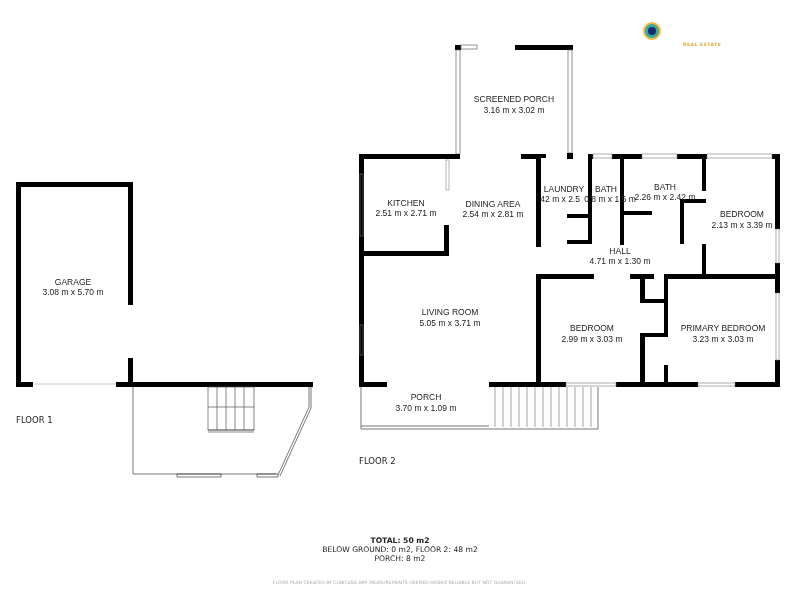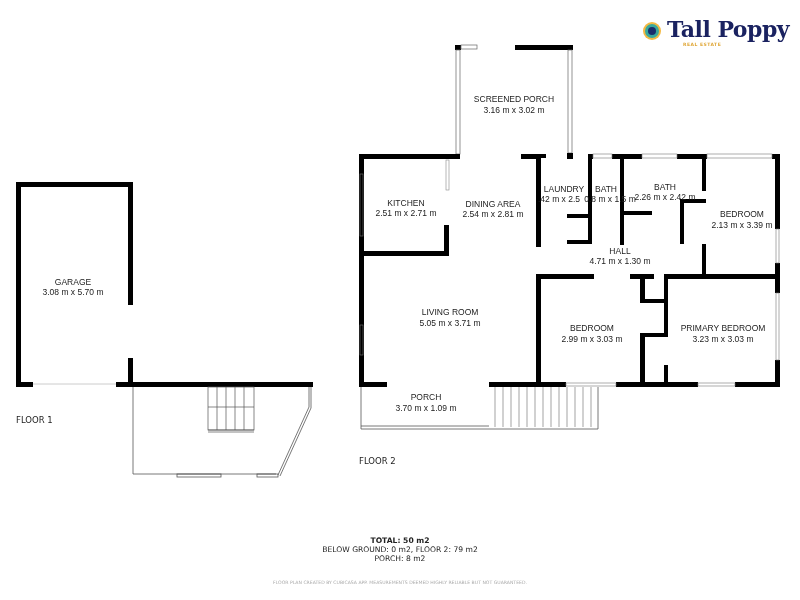--- a/index.html
+++ b/index.html
@@ -15,21 +15,20 @@
   .logo-sub{position:absolute;left:40px;top:24px;font-family:"DejaVu Sans",sans-serif;font-size:4.5px;font-weight:bold;color:#e0a83a;letter-spacing:0.5px;white-space:nowrap;}
   .summary{position:absolute;left:0;width:800px;top:536px;text-align:center;font-family:"DejaVu Sans",sans-serif;font-size:7.6px;color:#222;line-height:9.2px;}
   .summary .total{font-weight:bold;}
   .credit{position:absolute;left:0;width:800px;top:580px;text-align:center;font-family:"DejaVu Sans",sans-serif;font-size:4.6px;color:#aaa;}
 </style>
 </head>
 <body>
 
 <div class="logo">
   <div class="logo-circle"></div>
-  <div class="logo-name">Tall Poppy</div>
   <div class="logo-sub">REAL ESTATE</div>
 </div>
 
 <svg width="800" height="600" viewBox="0 0 800 600">
 
   <g>
 
     <g fill="#000">
       <rect x="16" y="182" width="117" height="5"></rect>
       <rect x="16" y="182" width="5" height="205"></rect>
@@ -194,16 +193,16 @@
 
     <text class="room-label" x="426" y="400">PORCH</text>
     <text class="room-label" x="426" y="411">3.70 m x 1.09 m</text>
 
     <text class="floor-label" x="359" y="464">FLOOR 2</text>
   </g>
 </svg>
 
 <div class="summary">
   <div class="total">TOTAL: 50 m2</div>
-  <div>BELOW GROUND: 0 m2, FLOOR 2: 79 m2</div>
+  <div>BELOW GROUND: 0 m2, FLOOR 2: 48 m2</div>
   <div>PORCH: 8 m2</div>
 </div>
 <div class="credit">FLOOR PLAN CREATED BY CUBICASA APP. MEASUREMENTS DEEMED HIGHLY RELIABLE BUT NOT GUARANTEED.</div>
 
 </body></html>

